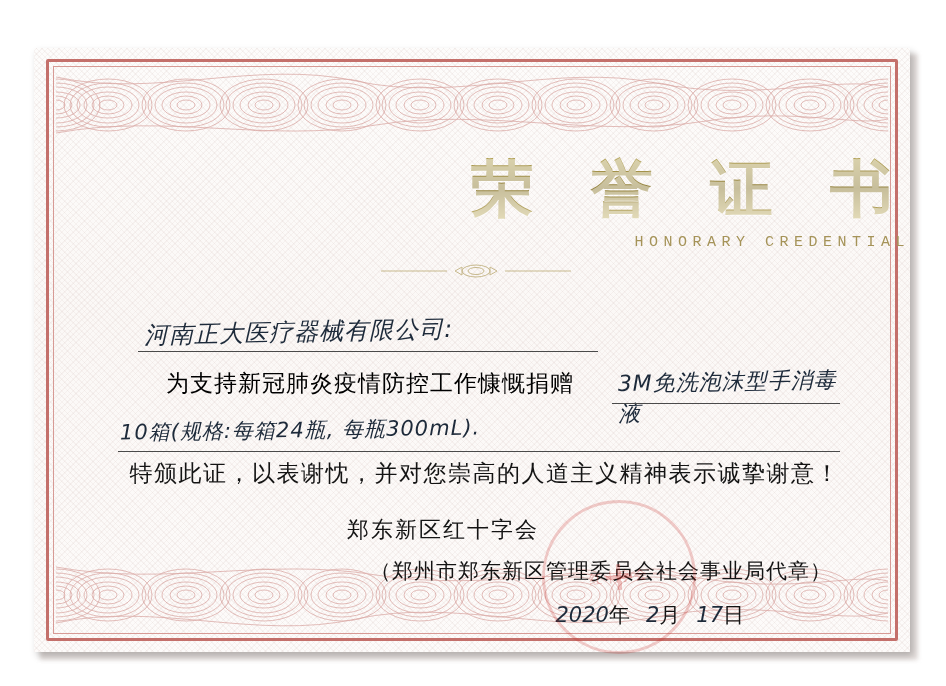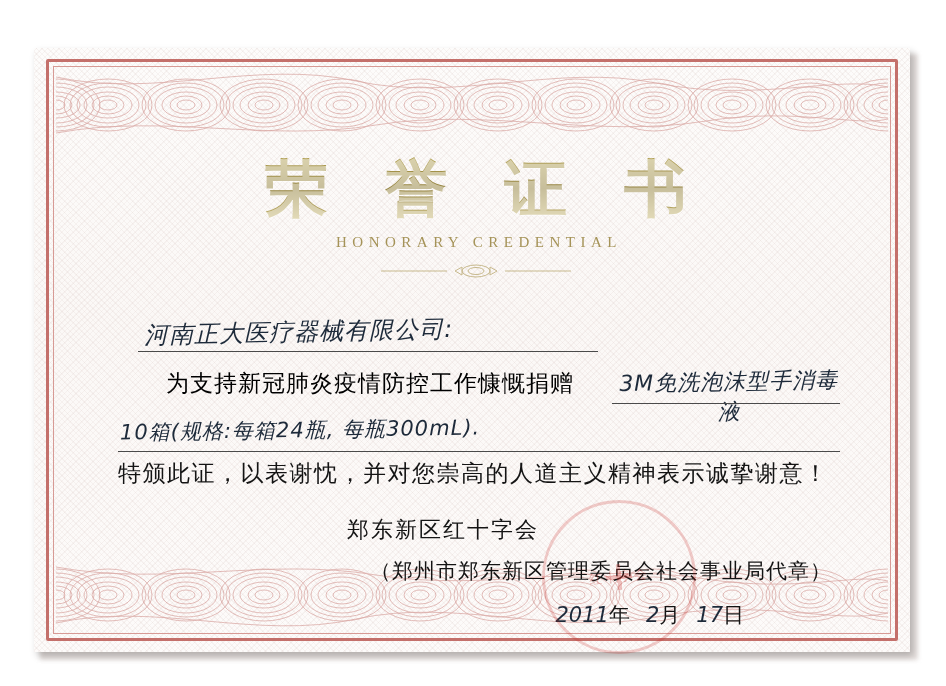--- a/index.html
+++ b/index.html
@@ -65,39 +65,39 @@
   }
   .guilloche.top { top: 21px; }
   .guilloche.bottom { bottom: 21px; transform: scaleY(-1); }
   .guilloche svg { display: block; }
 
   
   .title-block {
     position: absolute;
     left: 8px; right: 0;
     top: 105px;
-    text-align: center;
+    text-align: right;
   }
   .title-cn {
     font-family: "DejaVu Serif", "Liberation Serif", serif;
     font-size: 62px;
     letter-spacing: 18px;
     font-weight: 700;
     color: #9a8a45;
     background: linear-gradient(180deg, #b9a95e 0%, #8f7d37 50%, #cdbd79 100%);
     -webkit-background-clip: text;
     background-clip: text;
     -webkit-text-fill-color: transparent;
     text-shadow: 0 1px 0 rgba(255,255,255,0.5);
     padding-left: 18px;
     line-height: 1.15;
   }
   .title-en {
     margin-top: 10px;
-    font-family: Liberation Serif, serif;
+    font-family: Liberation Mono, monospace;
     font-size: 15px;
     letter-spacing: 5.5px;
     color: #a59358;
     padding-left: 6px;
   }
   .title-orn {
     margin: 12px auto 0;
     width: 190px;
     height: 16px;
     opacity: .75;
@@ -135,21 +135,20 @@
     left: 20px;
     width: 460px;
     bottom: 0;
     border-bottom: 1px solid #4a4a4a;
   }
 
   .row-donate {
     position: relative;
     height: 38px;
     margin-bottom: 12px;
-    text-align: center;
   }
   .row-donate .printed {
     position: absolute;
     left: 48px;
     top: 2px;
     font-size: 23px;
     letter-spacing: 1px;
   }
   .row-donate .hand {
     position: absolute;
@@ -178,21 +177,21 @@
     transform: rotate(-0.8deg);
   }
   .row-spec .rule {
     position: absolute;
     left: 0; right: 0;
     bottom: 0;
     border-bottom: 1px solid #4a4a4a;
   }
 
   .row-thanks {
-    text-align: left;
+    text-align: right;
     font-size: 23px;
     letter-spacing: 1.5px;
     margin-top: 6px;
     margin-bottom: 26px;
     color: #141414;
   }
 
   .signer {
     text-align: center;
     font-size: 22px;
@@ -418,21 +417,21 @@
         <span class="hand">10箱(规格:每箱24瓶, 每瓶300mL).</span>
         <span class="rule"></span>
       </div>
 
       <div class="row-thanks">特颁此证，以表谢忱，并对您崇高的人道主义精神表示诚挚谢意！</div>
 
       <div class="signer">郑东新区红十字会</div>
       <div class="signer-sub">（郑州市郑东新区管理委员会社会事业局代章）</div>
 
       <div class="date-row">
-        <span class="hand-d">2011</span><span>年</span><span class="gap"></span><span class="hand-d">2</span><span>月</span><span class="gap"></span><span class="hand-d">17</span><span>日</span>
+        <span class="hand-d">2020</span><span>年</span><span class="gap"></span><span class="hand-d">2</span><span>月</span><span class="gap"></span><span class="hand-d">17</span><span>日</span>
       </div>
 
     </div>
 
     <div class="seal">
       <div class="seal-text">红十字会</div>
     </div>
 
     <div class="seal-left-mark"></div>
 

